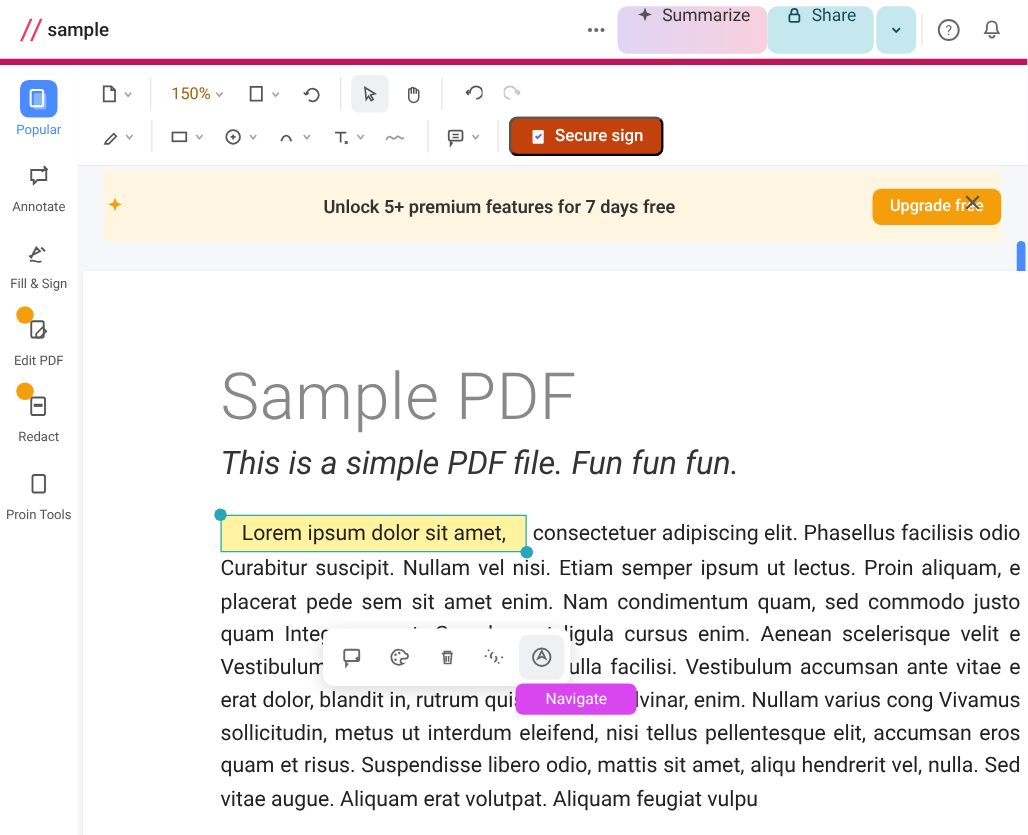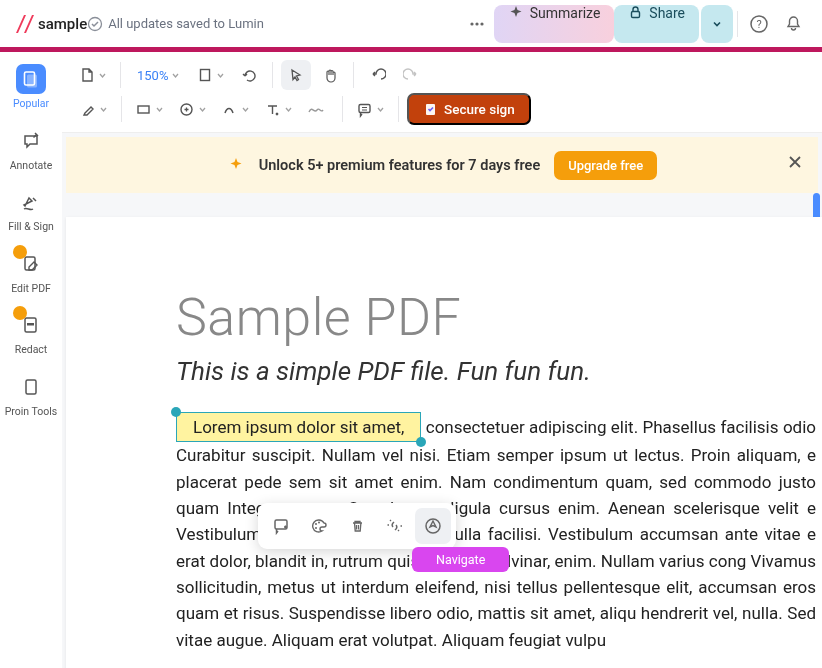--- a/index.html
+++ b/index.html
@@ -24,24 +24,24 @@
 .side-item.active .side-icon{background:#4a8cff;color:#fff}
 .side-label{font-size:10.5px;color:#555;text-align:center;line-height:1.1}
 .side-item.active .side-label{color:#4a8cff}
 .side-badge{position:absolute;top:2px;left:11px;width:14px;height:14px;background:#f59e0b;border-radius:50%}
 
 .work{flex:1;display:flex;flex-direction:column;background:#f6f7f9;overflow:hidden}
 .toolbar{background:#fff;padding:6px 12px;border-bottom:1px solid #eee}
 .tool-row{display:flex;align-items:center;gap:4px;height:34px}
 .tool-btn{height:30px;min-width:30px;padding:0 5px;display:flex;align-items:center;justify-content:center;border-radius:6px;cursor:pointer;color:#555;gap:3px;font-size:13px}
 .tool-btn.sel{background:#eef0f3}
-.zoom{padding:0 8px;color:#3b82f6;font-size:13px}
+.zoom{padding:0 8px;color:#a16207;font-size:13px}
 .btn-secure{background:#c2410c;color:#fff;height:32px;padding:0 14px;border-radius:7px;display:flex;align-items:center;gap:6px;font-size:13.5px;font-weight:500;cursor:pointer}
 
-.banner{background:#fef6e0;height:56px;display:flex;align-items:center;justify-content:center;gap:14px;position:relative;margin:4px 4px 0}
+.banner{background:#fef6e0;height:56px;display:flex;align-items:center;justify-content:space-between;gap:14px;position:relative;margin:4px 21px 0}
 .banner-text{font-size:14.5px;font-weight:600;color:#333}
 .btn-upgrade{background:#f59e0b;color:#fff;padding:7px 14px;border-radius:7px;font-size:13px;font-weight:500;cursor:pointer;border:none}
 .banner-close{position:absolute;right:14px;top:16px;cursor:pointer;color:#555}
 
 .doc-area{flex:1;overflow:auto;padding:24px 0 0 0;position:relative}
 .page{background:#fff;margin:0 0 0 4px;padding:70px 0 40px 110px;min-height:600px;box-shadow:0 1px 3px rgba(0,0,0,.08);position:relative;width:760px}
 .scroll-ind{position:absolute;right:2px;top:0;width:7px;height:220px;background:#4a8cff;border-radius:4px}
 .doc-h1{font-size:52px;font-weight:300;color:#888;letter-spacing:.5px;margin-bottom:8px}
 .doc-sub{font-size:26px;font-style:italic;color:#333;margin-bottom:26px}
 .body-text{font-size:17px;line-height:1.55;color:#222;text-align:justify;width:640px}
@@ -61,27 +61,20 @@
 </head>
 <body>
 
 <div class="topbar">
   <div class="logo">
     <svg width="26" height="26" viewBox="0 0 26 26">
         <path d="M4 22 L12 4 L14 4 L6 22 Z M12 22 L20 4 L22 4 L14 22 Z" fill="#ef3b5b"></path>
       </svg>
   </div>
   <div class="doc-name">sample</div>
-  <div class="save-status">
-    <svg width="16" height="16" viewBox="0 0 16 16">
-        <circle cx="8" cy="8" r="6.5" fill="none" stroke="#8a8f99" stroke-width="1.3"></circle>
-        <path d="M5 8 l2 2 l4 -4" fill="none" stroke="#8a8f99" stroke-width="1.5"></path>
-      </svg>
-    <span>All updates saved to Lumin</span>
-  </div>
   <div class="spacer"></div>
   <div class="icon-btn">
     <svg width="18" height="18" viewBox="0 0 18 18">
         <circle cx="4" cy="9" r="1.6" fill="#666"></circle>
         <circle cx="9" cy="9" r="1.6" fill="#666"></circle>
         <circle cx="14" cy="9" r="1.6" fill="#666"></circle>
       </svg>
   </div>
   <button class="btn btn-summarize">
     <svg width="16" height="16" viewBox="0 0 16 16">

